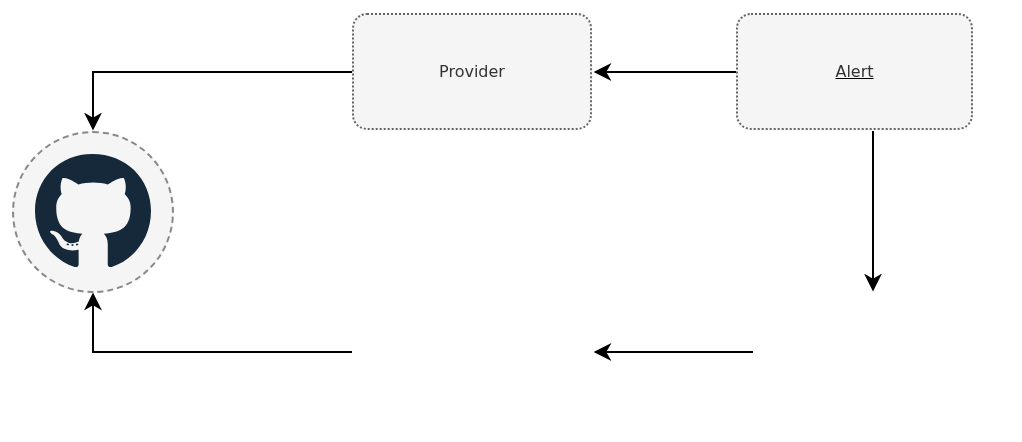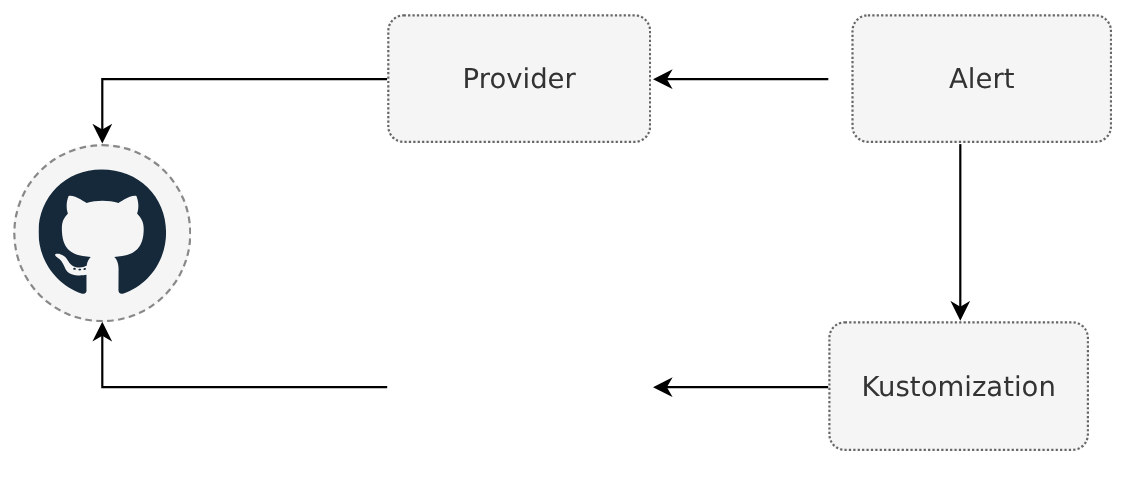--- a/index.html
+++ b/index.html
@@ -31,26 +31,26 @@
     position: absolute;
     box-sizing: border-box;
     border: 2px dotted var(--node-border, #666666);
     border-radius: 15px;
     background: var(--node-fill, #f5f5f5);
     display: flex;
     align-items: center;
     justify-content: center;
   }
   .node .label {
-    font-size: 25px;
+    font-size: 16px;
     color: var(--node-text, #333333);
     white-space: nowrap;
   }
   #node-provider      { left: 352px; top: 13px;  width: 240px; height: 117px; }
-  #node-alert         { left: 774px; top: 13px;  width: 237px; height: 117px; }
+  #node-alert         { left: 736px; top: 13px;  width: 237px; height: 117px; text-decoration: underline; }
   #node-gitrepository { left: 352px; top: 292px; width: 240px; height: 118px; }
   #node-kustomization { left: 753px; top: 292px; width: 237px; height: 118px; }
   .github-circle {
     position: absolute;
     left: 12px;
     top: 131px;
     width: 162px;
     height: 162px;
     box-sizing: border-box;
     border: 2px dashed var(--circle-border, #888888);
@@ -89,23 +89,20 @@
 
   <div class="node" id="node-provider">
     <span class="label">Provider</span>
   </div>
 
   <div class="node" id="node-alert">
     <span class="label">Alert</span>
   </div>
 
 
-  <div class="node" id="node-kustomization">
-    <span class="label">Kustomization</span>
-  </div>
 
   <div class="github-circle">
     <svg viewBox="0 0 496 512" xmlns="http://www.w3.org/2000/svg" aria-hidden="true">
       <path d="M165.9 397.4c0 2-2.3 3.6-5.2 3.6-3.3.3-5.6-1.3-5.6-3.6 0-2 2.3-3.6 5.2-3.6 3-.3 5.6 1.3 5.6 3.6zm-31.1-4.5c-.7 2 1.3 4.3 4.3 4.9 2.6 1 5.6 0 6.2-2s-1.3-4.3-4.3-5.2c-2.6-.7-5.5.3-6.2 2.3zm44.2-1.7c-2.9.7-4.9 2.6-4.6 4.9.3 2 2.9 3.3 5.9 2.6 2.9-.7 4.9-2.6 4.6-4.6-.3-1.9-3-3.2-5.9-2.9zM244.8 8C106.1 8 0 113.3 0 252c0 110.9 69.8 205.8 169.5 239.2 12.8 2.3 17.3-5.6 17.3-12.1 0-6.2-.3-40.4-.3-61.4 0 0-70 15-84.7-29.8 0 0-11.4-29.1-27.8-36.6 0 0-22.9-15.7 1.6-15.4 0 0 24.9 2 38.6 25.8 21.9 38.6 58.6 27.5 72.9 20.9 2.3-16 8.8-27.1 16-33.7-55.9-6.2-112.3-14.3-112.3-110.5 0-27.5 7.6-41.3 23.6-58.9-2.6-6.5-11.1-33.3 2.6-67.9 20.9-6.5 69 27 69 27 20-5.6 41.5-8.5 62.8-8.5s42.8 2.9 62.8 8.5c0 0 48.1-33.6 69-27 13.7 34.7 5.2 61.4 2.6 67.9 16 17.7 25.8 31.5 25.8 58.9 0 96.5-58.9 104.2-114.8 110.5 9.2 7.9 17 22.9 17 46.4 0 33.7-.3 75.4-.3 83.6 0 6.5 4.6 14.4 17.3 12.1C428.2 457.8 496 362.9 496 252 496 113.3 389.9 8 244.8 8z"></path>
     </svg>
   </div>
 
 </div>
 
 </body></html>

